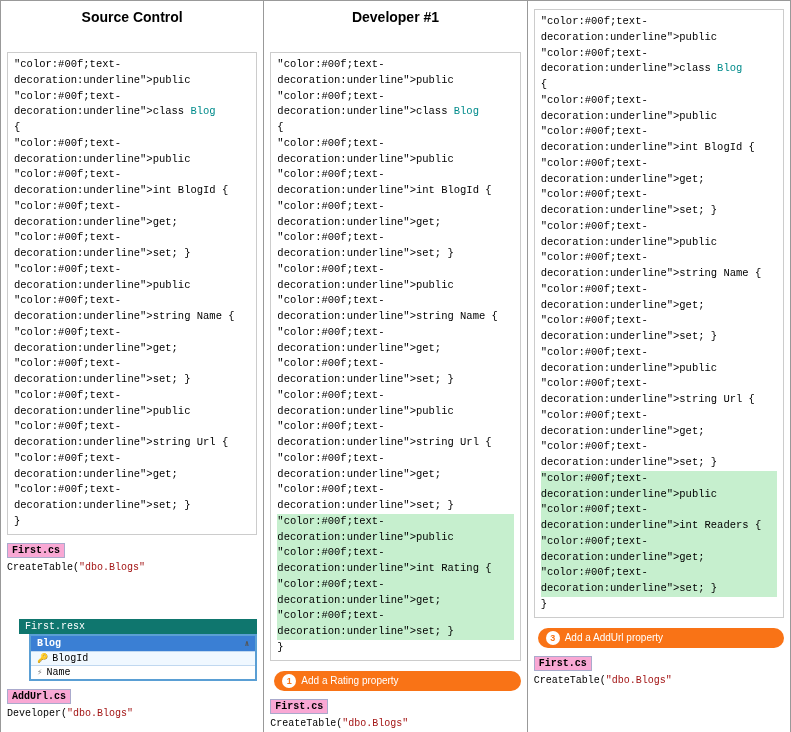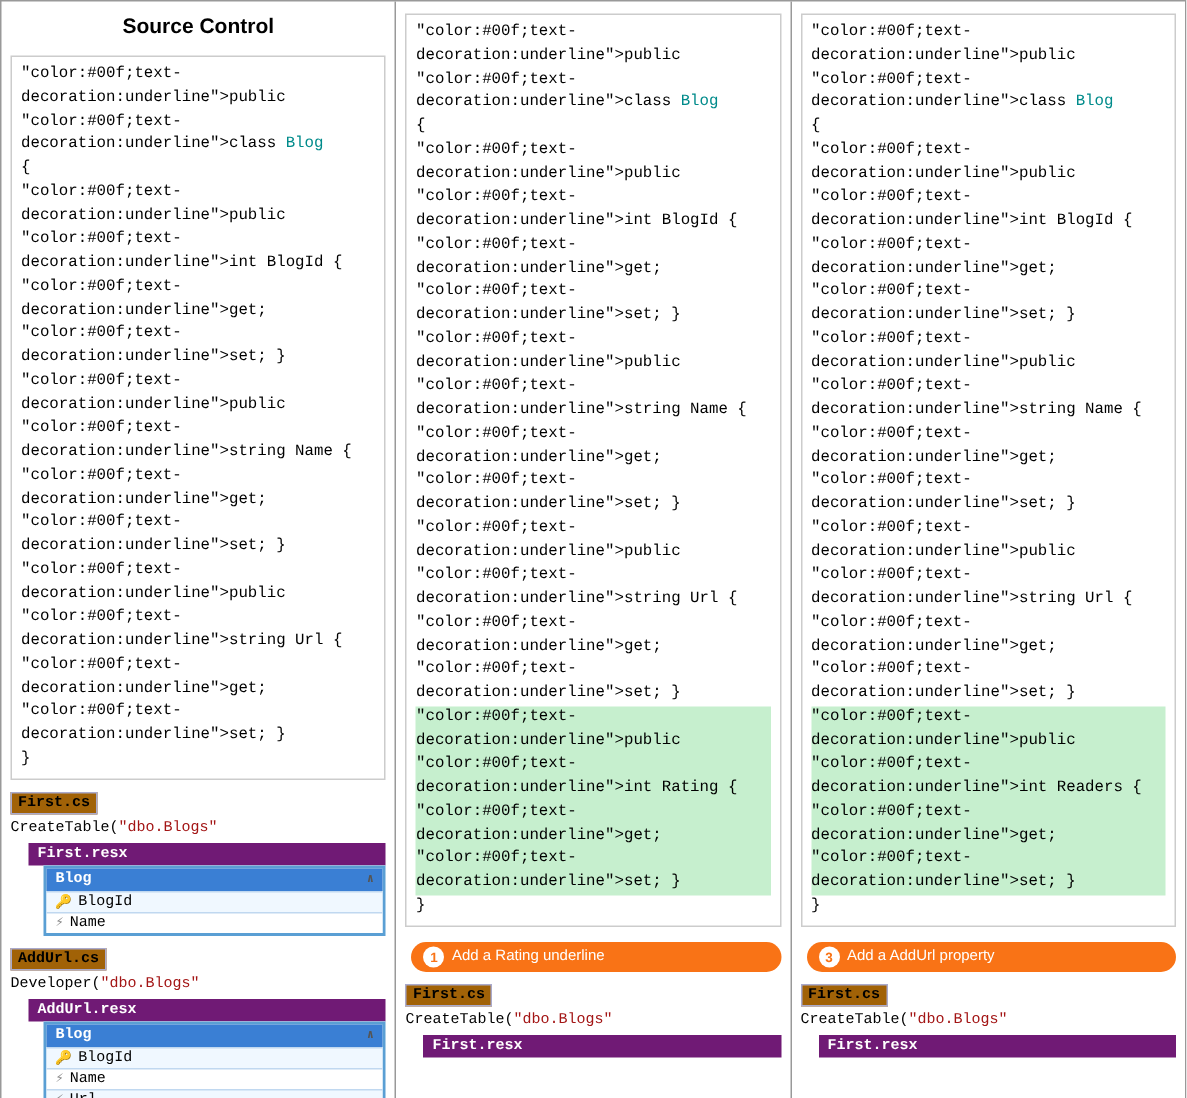--- a/index.html
+++ b/index.html
@@ -24,21 +24,21 @@
       display: flex;
       flex-direction: column;
       gap: 8px;
     }
     .column:last-child { border-right: none; }
     .col-header {
       font-family: Arial, sans-serif;
       font-size: 14px;
       font-weight: bold;
       text-align: center;
-      margin-bottom: 4px;
+      margin-bottom: 19px;
       color: #000;
     }
     
     .code-block {
       background: #fff;
       border: 1px solid #ccc;
       padding: 4px 6px;
       font-size: 10.5px;
       line-height: 1.5;
       color: #000;
@@ -47,21 +47,21 @@
     .migration-section {
       display: flex;
       flex-direction: column;
       gap: 4px;
     }
     
     .file-label {
       font-size: 10px;
       font-weight: bold;
       color: #000;
-      background: #a16207;
+      background: #f9a8d4;
       padding: 1px 4px;
       border: 1px solid #aac;
     }
     
     .db-container {
       border: 2px solid #5a9fd4;
       background: #fff;
       margin-left: 10px;
     }
     .db-header {
@@ -105,25 +105,26 @@
       border-radius: 50%;
       width: 14px;
       height: 14px;
       display: inline-flex;
       align-items: center;
       justify-content: center;
       font-weight: bold;
       font-size: 9px;
     }
     .resx-header {
-      background: #701a75;
+      background: #0f766e;
       color: #fff;
       font-size: 10px;
-      font-weight: bold;
+      font-weight: normal;
       padding: 2px 6px;
+      margin-top: 42px;
     }
     .addcol-text {
       font-size: 10px;
     }
     
     .expand-icon {
       font-size: 8px;
       color: #555;
       margin-left: auto;
     }
@@ -187,32 +188,33 @@
             </div>
             <div class="db-row">
               <span class="db-icon" style="color: rgb(136, 136, 136);">⚡</span>
               <span>Url</span>
             </div>
           </div>
         </div>
       </div>
     </div>
     <div class="column">
+      <div class="col-header">Developer #1</div>
       <div class="code-block">
         <span style="display: block;"><span style="&lt;span">"color:#00f;text-decoration:underline"</span>&gt;public <span style="&lt;span">"color:#00f;text-decoration:underline"</span>&gt;class <span style="color:#008b8b">Blog</span></span>
         <span style="display: block;">{</span>
         <span style="display: block;">    <span style="&lt;span">"color:#00f;text-decoration:underline"</span>&gt;public <span style="&lt;span">"color:#00f;text-decoration:underline"</span>&gt;int BlogId { <span style="&lt;span">"color:#00f;text-decoration:underline"</span>&gt;get; <span style="&lt;span">"color:#00f;text-decoration:underline"</span>&gt;set; }</span>
         <span style="display: block;">    <span style="&lt;span">"color:#00f;text-decoration:underline"</span>&gt;public <span style="&lt;span">"color:#00f;text-decoration:underline"</span>&gt;string Name { <span style="&lt;span">"color:#00f;text-decoration:underline"</span>&gt;get; <span style="&lt;span">"color:#00f;text-decoration:underline"</span>&gt;set; }</span>
         <span style="display: block;">    <span style="&lt;span">"color:#00f;text-decoration:underline"</span>&gt;public <span style="&lt;span">"color:#00f;text-decoration:underline"</span>&gt;string Url { <span style="&lt;span">"color:#00f;text-decoration:underline"</span>&gt;get; <span style="&lt;span">"color:#00f;text-decoration:underline"</span>&gt;set; }</span>
         <span style="display: block; background: rgb(198, 239, 206);">    <span style="&lt;span">"color:#00f;text-decoration:underline"</span>&gt;public <span style="&lt;span">"color:#00f;text-decoration:underline"</span>&gt;int Rating { <span style="&lt;span">"color:#00f;text-decoration:underline"</span>&gt;get; <span style="&lt;span">"color:#00f;text-decoration:underline"</span>&gt;set; }</span>
         <span style="display: block;">}</span>
       </div>
       <div class="callout">
         <span class="callout-num">1</span>
-        <span>Add a Rating underline</span>
+        <span>Add a Rating property</span>
       </div>
       <div class="migration-section">
         <div style="display: flex; align-items: center; gap: 4px;">
           <div class="file-label">First.cs</div>
         </div>
         <div class="addcol-text"><span style="color:#000">CreateTable</span>(<span style="color:#a31515">"dbo.Blogs"</span></div>
         <div style="margin-left: 12px;">
           <div class="resx-header">First.resx</div>
         </div>
       </div>

